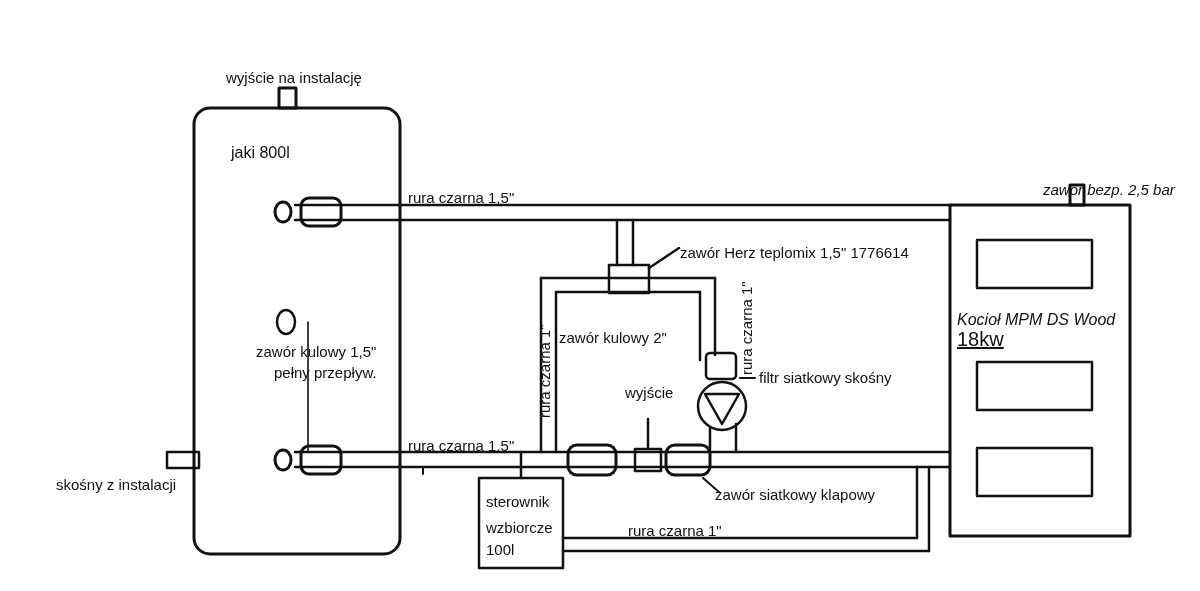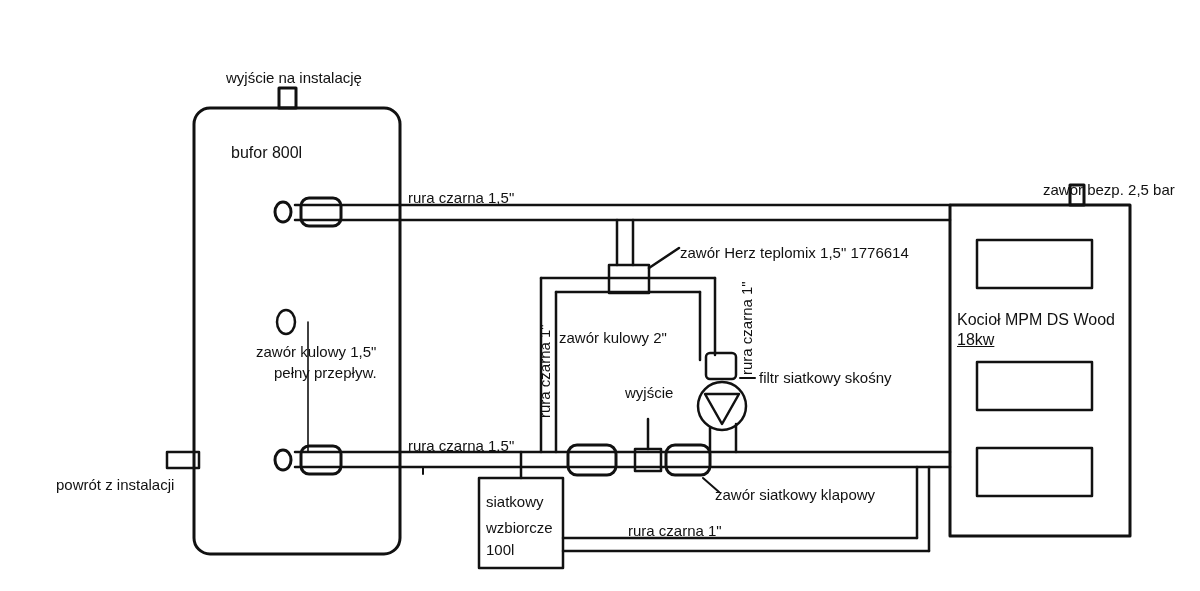--- a/index.html
+++ b/index.html
@@ -106,36 +106,36 @@
       <line x1="520" y1="538" x2="874" y2="538"></line>
       <line x1="520" y1="551" x2="886" y2="551"></line>
       <line x1="874" y1="538" x2="874" y2="467"></line>
       <line x1="886" y1="551" x2="886" y2="467"></line>
 
       <line x1="380" y1="467" x2="380" y2="474" stroke-width="2"></line>
     </g>
   </svg>
 
   <div class="lbl" style="left:183px; top:68px;">wyjście na instalację</div>
-  <div class="lbl" style="left:188px; top:143px; font-size:16px;">bufor 800l</div>
+  <div class="lbl" style="left:188px; top:143px; font-size:16px;">jaki 800l</div>
   <div class="lbl" style="left:365px; top:188px;">rura czarna 1,5"</div>
-  <div class="lbl" style="left:1000px; top:180px;">zawór bezp. 2,5 bar</div>
+  <div class="lbl" style="left:1000px; top:180px;font-style:italic;">zawór bezp. 2,5 bar</div>
   <div class="lbl" style="left:637px; top:243px;">zawór Herz teplomix 1,5" 1776614</div>
-  <div class="lbl" style="left:914px; top:310px; font-size:16px;">Kocioł MPM DS Wood</div>
-  <div class="lbl" style="left:914px; top:330px; font-size:16px;text-decoration:underline;">18kw</div>
+  <div class="lbl" style="left:914px; top:310px; font-size:16px;font-style:italic;">Kocioł MPM DS Wood</div>
+  <div class="lbl" style="left:914px; top:330px; font-size:20px;text-decoration:underline;">18kw</div>
   <div class="lbl" style="left:213px; top:342px;">zawór kulowy 1,5"</div>
   <div class="lbl" style="left:231px; top:363px;">pełny przepływ.</div>
   <div class="lbl" style="left:516px; top:328px;">zawór kulowy 2"</div>
 
   <div class="lbl vert" style="left:492px; top:418px; transform: rotate(-90deg);">rura czarna 1"</div>
   <div class="lbl vert" style="left:694px; top:375px; transform: rotate(-90deg);">rura czarna 1"</div>
 
   <div class="lbl" style="left:716px; top:368px;">filtr siatkowy skośny</div>
   <div class="lbl" style="left:582px; top:383px;">wyjście</div>
   <div class="lbl" style="left:365px; top:436px;">rura czarna 1,5"</div>
-  <div class="lbl" style="left:13px; top:475px;">powrót z instalacji</div>
+  <div class="lbl" style="left:13px; top:475px;">skośny z instalacji</div>
   <div class="lbl" style="left:672px; top:485px;">zawór siatkowy klapowy</div>
-  <div class="lbl" style="left:443px; top:492px;">siatkowy</div>
+  <div class="lbl" style="left:443px; top:492px;">sterownik</div>
   <div class="lbl" style="left:443px; top:518px;text-align:right;">wzbiorcze</div>
   <div class="lbl" style="left:443px; top:540px;">100l</div>
   <div class="lbl" style="left:585px; top:521px;">rura czarna 1"</div>
 
 </div>
 
 </body></html>

